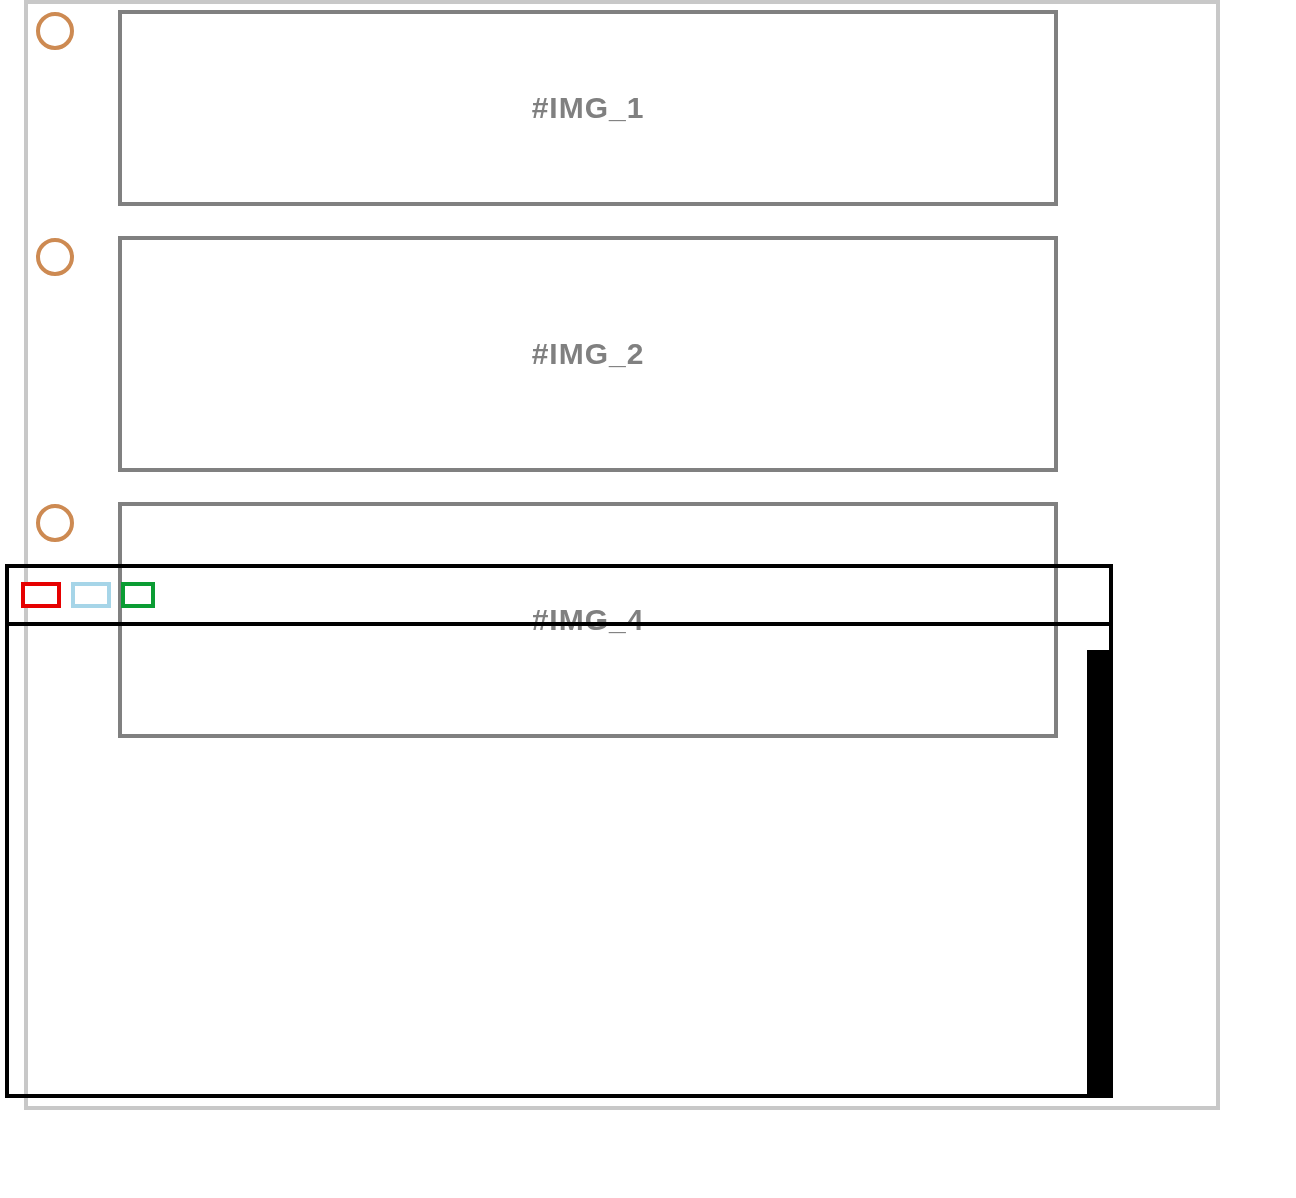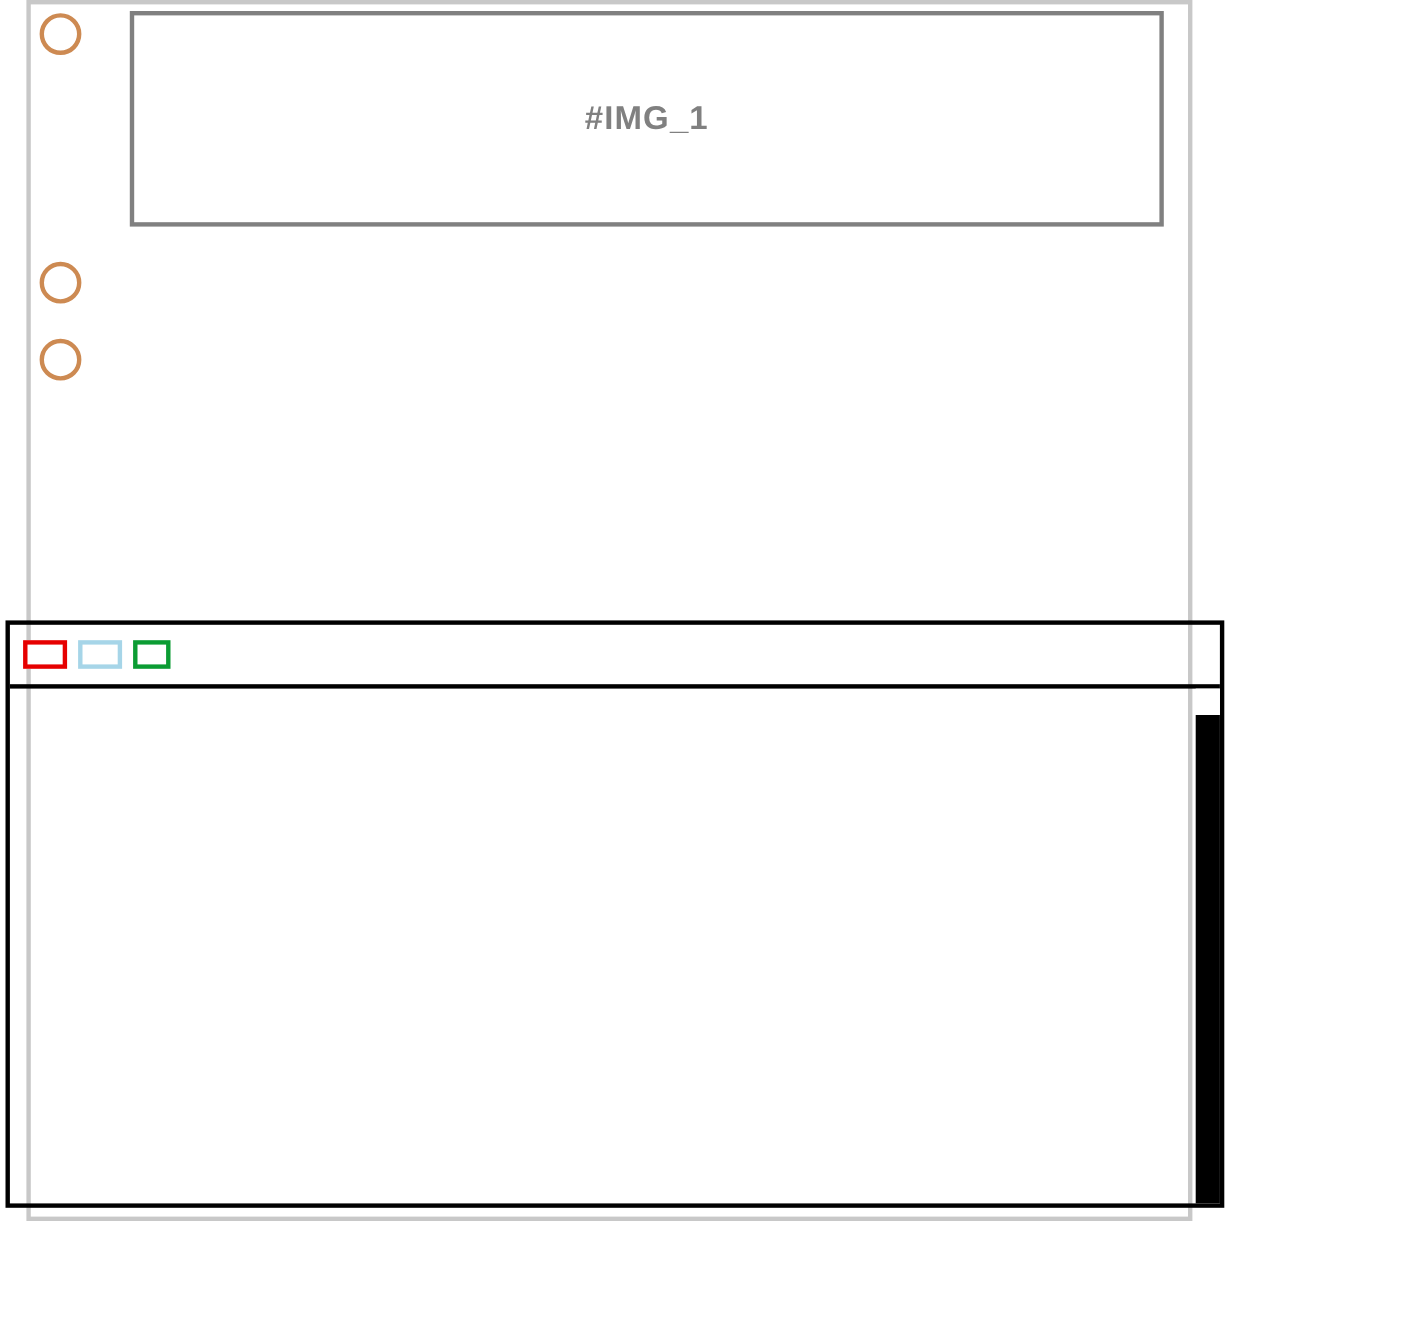--- a/index.html
+++ b/index.html
@@ -11,21 +11,21 @@
       width: 1296px;
       height: 1198px;
       position: relative;
       font-family: Arial, Helvetica, sans-serif;
       background: #fff;
     }
     .page-container {
       position: absolute;
       left: 24px;
       top: 0px;
-      width: 1060px;
+      width: 1196px;
       height: 1110px;
       border: 4px solid #c8c8c8;
       background: #fff;
     }
     .row {
       position: relative;
       display: flex;
       align-items: flex-start;
       padding-left: 8px;
       padding-top: 6px;
@@ -120,23 +120,29 @@
 
 <div class="page-container">
   <div class="row">
     <div class="circle"></div>
     <div class="image-box">
       <span>#IMG_1</span>
     </div>
   </div>
   <div class="row">
     <div class="circle"></div>
+    <div class="image-box tall">
+      <span>#IMG_2</span>
+    </div>
   </div>
   <div class="row">
     <div class="circle"></div>
+    <div class="image-box tall">
+      <span>#IMG_4</span>
+    </div>
   </div>
 </div>
 
 <div class="browser-window">
   <div class="browser-titlebar">
     <div class="win-btn red"></div>
     <div class="win-btn blue"></div>
     <div class="win-btn green"></div>
   </div>
   <div class="browser-content">

